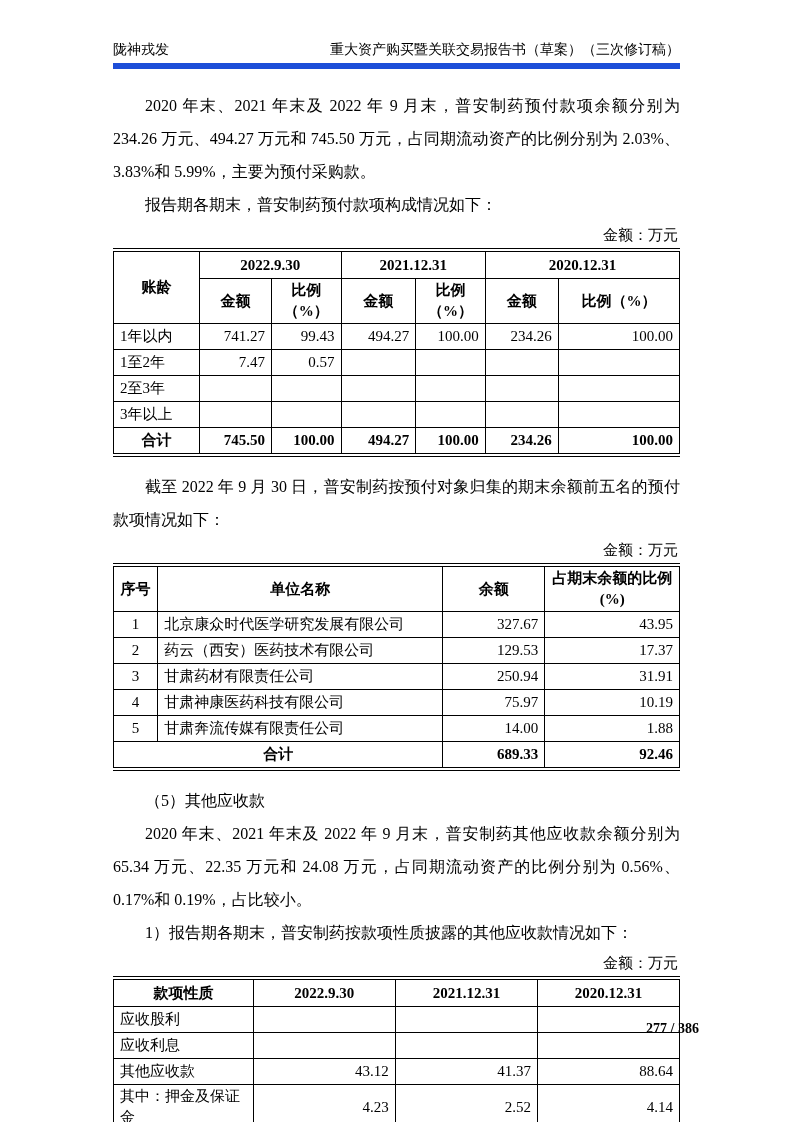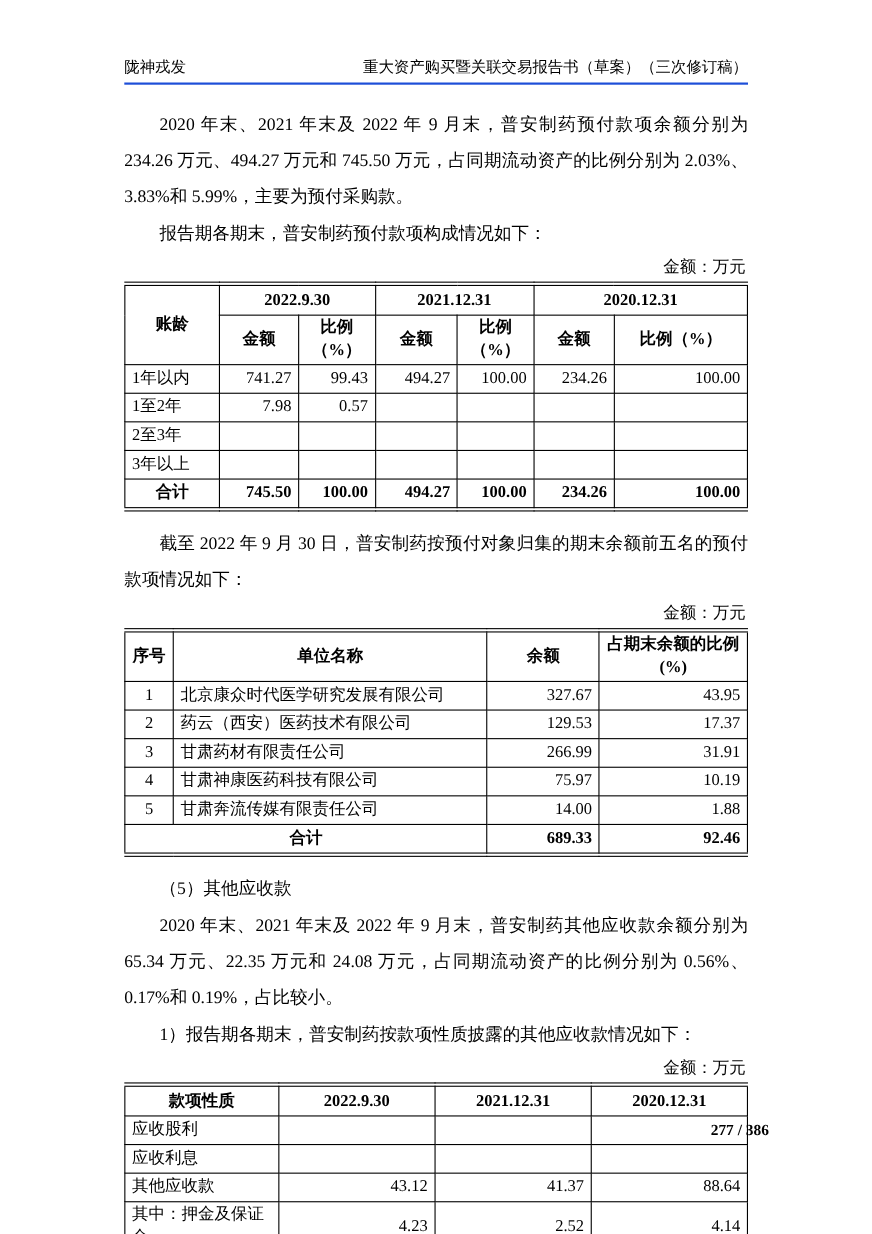--- a/index.html
+++ b/index.html
@@ -8,23 +8,23 @@
     width:793px;height:1122px;
     margin:0 auto;
     background:#ffffff;
     color:#000;
     font-family:"Liberation Serif","DejaVu Serif",serif;
     overflow:hidden;
   }
   .margins{position:absolute;left:113px;right:113px;top:0;}
   
   .hdr{
-    margin-top:53px;
+    margin-top:41px;
     display:flex;justify-content:space-between;align-items:flex-end;
-    border-bottom:2px solid #1d4ed8;
+    border-bottom:6px solid #1d4ed8;
     padding-bottom:5px;
     font-size:14px;line-height:17px;
   }
   .hdr .right{font-size:14px;}
   
   .para{
     font-size:16px;line-height:33px;
     text-align:justify;text-indent:2em;
     margin:0;
   }
@@ -111,21 +111,21 @@
         <td class="lbl">1年以内</td>
         <td class="num">741.27</td>
         <td class="num">99.43</td>
         <td class="num">494.27</td>
         <td class="num">100.00</td>
         <td class="num">234.26</td>
         <td class="num-wide">100.00</td>
       </tr>
       <tr>
         <td class="lbl">1至2年</td>
-        <td class="num">7.98</td>
+        <td class="num">7.47</td>
         <td class="num">0.57</td>
         <td class="num"></td>
         <td class="num"></td>
         <td class="num"></td>
         <td class="num-wide"></td>
       </tr>
       <tr>
         <td class="lbl">2至3年</td>
         <td class="num"></td>
         <td class="num"></td>
@@ -181,21 +181,21 @@
       </tr>
       <tr>
         <td class="ctr">2</td>
         <td class="lbl">药云（西安）医药技术有限公司</td>
         <td class="num">129.53</td>
         <td class="num">17.37</td>
       </tr>
       <tr>
         <td class="ctr">3</td>
         <td class="lbl">甘肃药材有限责任公司</td>
-        <td class="num">266.99</td>
+        <td class="num">250.94</td>
         <td class="num">31.91</td>
       </tr>
       <tr>
         <td class="ctr">4</td>
         <td class="lbl">甘肃神康医药科技有限公司</td>
         <td class="num">75.97</td>
         <td class="num">10.19</td>
       </tr>
       <tr>
         <td class="ctr">5</td>

